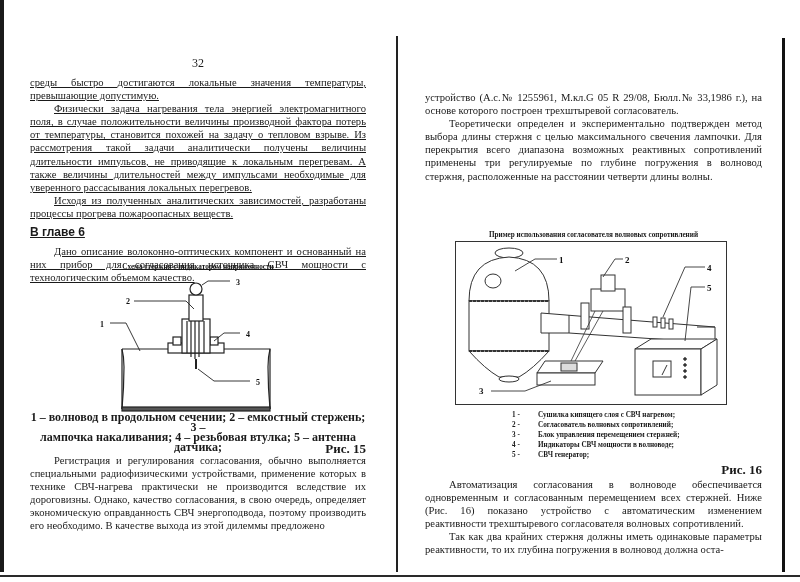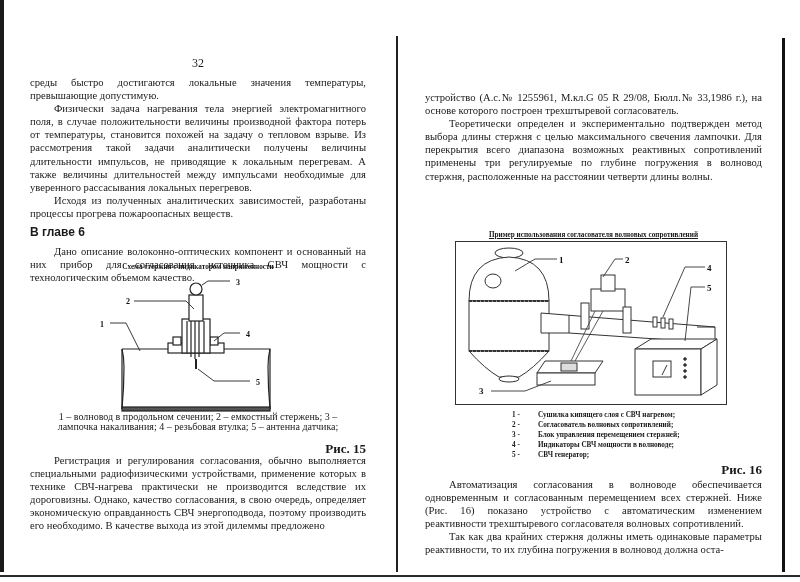--- a/index.html
+++ b/index.html
@@ -20,41 +20,41 @@
 
     .page-number { position: absolute; top: 56px; width: 100%; text-align: center; font-size: 12px; }
     .page-right .page-number { top: 72px; }
 
     .text { position: absolute; left: 0; width: 100%; font-size: 10.6px; line-height: 13.1px; text-align: justify; }
     .text p { margin: 0; }
     .indent { text-indent: 24px; }
     .chapter-head { font-family: "Liberation Sans", "DejaVu Sans", sans-serif; font-weight: bold; font-size: 12px; margin: 6px 0 6px 0 !important; }
 
     .fig-title { position: absolute; width: 100%; text-align: center; font-weight: bold; font-size: 7.2px; }
-    .caption { position: absolute; width: 100%; text-align: center; font-weight: normal; font-size: 10px; line-height: 10px; }
+    .caption { position: absolute; width: 100%; text-align: center; font-weight: bold; font-size: 12px; line-height: 10px; }
     .fig-label { position: absolute; width: 100%; text-align: right; font-weight: bold; font-size: 13px; }
 
     .legend { position: absolute; font-weight: bold; font-size: 7.2px; line-height: 10px; }
     .legend-row { display: flex; }
     .legend-num { width: 26px; }
 
     svg text { font-family: "Liberation Serif", serif; font-weight: bold; }
   </style>
 </head>
 <body>
 
 <div class="scan-edge-left"></div>
 <div class="spine"></div>
 <div class="right-edge"></div>
 <div class="scan-edge-bottom"></div>
 
 <div class="page page-left">
   <div class="page-number">32</div>
 
-  <div class="text" style="top:76px;">
+  <div class="text" style="top:76px;text-decoration:underline;">
     <p>среды быстро достигаются локальные значения температуры, превышающие допустимую.</p>
     <p class="indent">Физически задача нагревания тела энергией электромагнитного поля, в случае положительности величины производной фактора потерь от температуры, становится похожей на задачу о тепловом взрыве. Из рассмотрения такой задачи аналитически получены величины длительности импульсов, не приводящие к локальным перегревам. А также величины длительностей между импульсами необходимые для уверенного рассасывания локальных перегревов.</p>
     <p class="indent">Исходя из полученных аналитических зависимостей, разработаны процессы прогрева пожароопасных веществ.</p>
     <p class="chapter-head">В главе 6</p>
     <p class="indent">Дано описание волоконно-оптических компонент и основанный на них прибор для согласования источника СВЧ мощности с технологическим объемом качество.</p>
   </div>
 
   <div class="fig-title" style="top:263px;">Схема стержня с индикатором напряженности</div>
 
   <svg style="position:absolute; left:60px; top:277px;" width="230" height="135" viewBox="0 0 230 135">
@@ -106,21 +106,21 @@
   </div>
 </div>
 
 <div class="page page-right">
 
   <div class="text" style="top:91px;">
     <p>устройство (А.с.№ 1255961, М.кл.G 05 R 29/08, Бюлл.№ 33,1986 г.), на основе которого построен трехштыревой согласователь.</p>
     <p class="indent">Теоретически определен и экспериментально подтвержден метод выбора длины стержня с целью максимального свечения лампочки. Для перекрытия всего диапазона возможных реактивных сопротивлений применены три регулируемые по глубине погружения в волновод стержня, расположенные на расстоянии четверти длины волны.</p>
   </div>
 
-  <div class="fig-title" style="top:231px;text-decoration:underline;">Пример использования согласователя волновых сопротивлений</div>
+  <div class="fig-title" style="top:231px;">Пример использования согласователя волновых сопротивлений</div>
 
   <svg style="position:absolute; left:30px; top:241px;" width="272" height="164" viewBox="0 0 272 164">
     <rect x="0.5" y="0.5" width="271" height="163" fill="#fff" stroke="#333" stroke-width="1"></rect>
     <g stroke="#333" fill="#fff" stroke-width="1">
 
       <g>
         <ellipse cx="54" cy="12" rx="14" ry="5"></ellipse>
         <path d="M14 60 Q14 18 54 16 Q94 18 94 60 Z"></path>
         <rect x="14" y="60" width="80" height="50"></rect>
         <path d="M14 110 Q30 128 44 136 L64 136 Q78 128 94 110 Z"></path>

